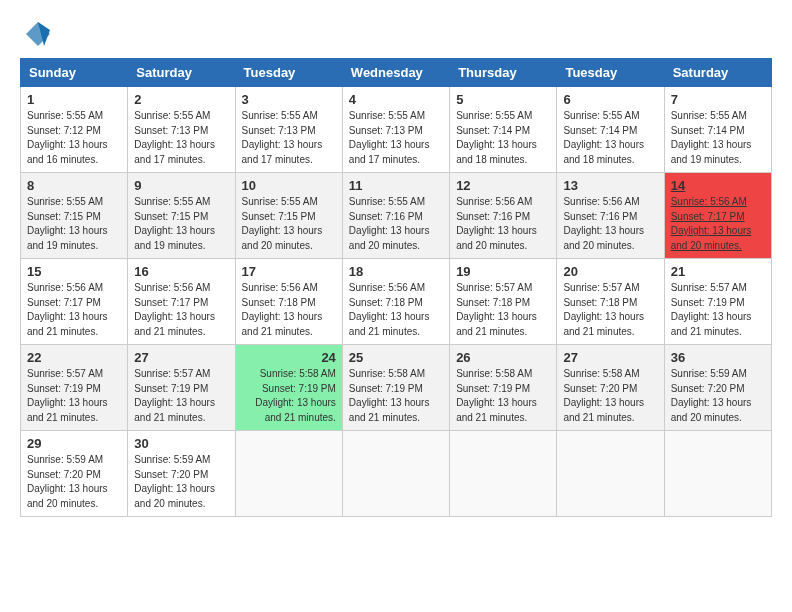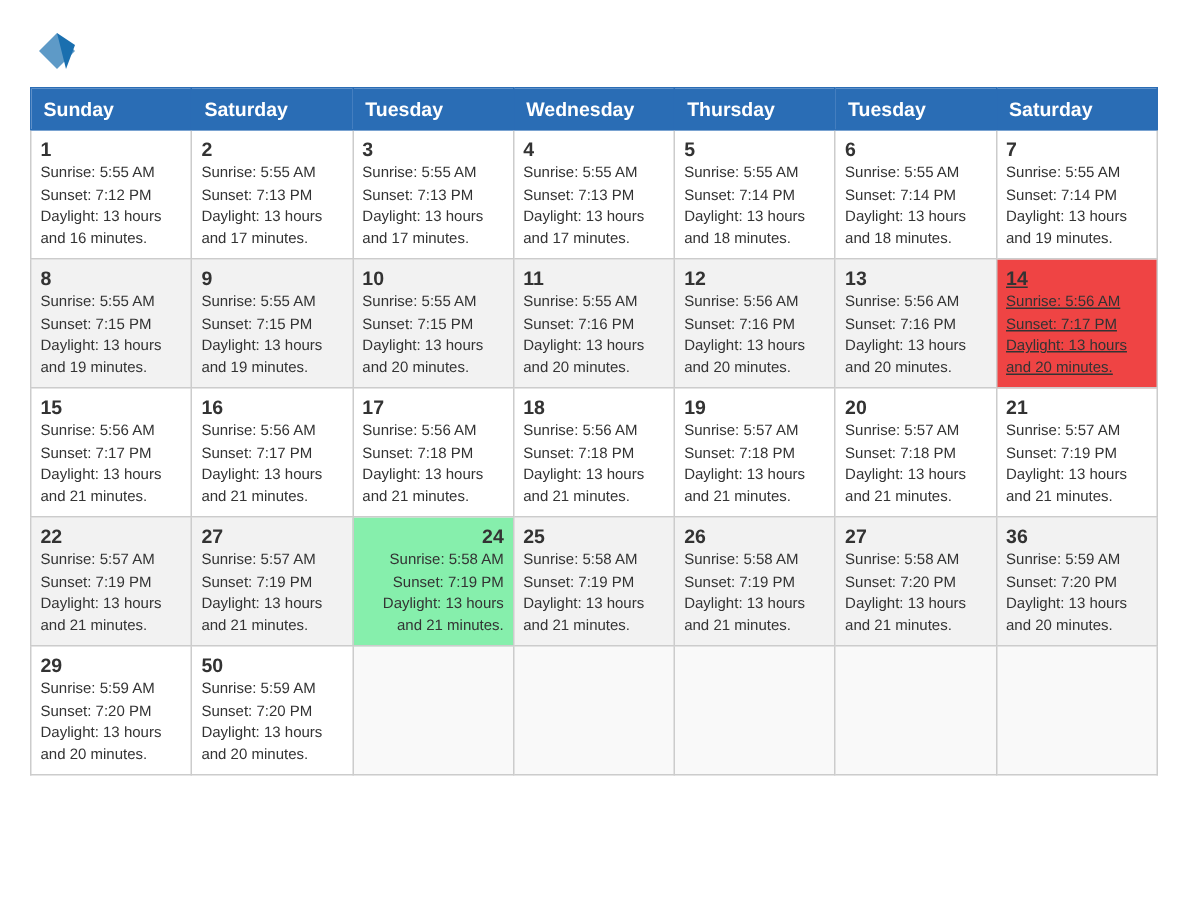--- a/index.html
+++ b/index.html
@@ -246,21 +246,21 @@
         <span class="day-num">36</span>
         <span class="day-info">Sunrise: 5:59 AM<br>Sunset: 7:20 PM<br>Daylight: 13 hours and 20 minutes.</span>
       </td>
       </tr>
       <tr>
         <td>
         <span class="day-num">29</span>
         <span class="day-info">Sunrise: 5:59 AM<br>Sunset: 7:20 PM<br>Daylight: 13 hours and 20 minutes.</span>
       </td>
         <td>
-        <span class="day-num">50</span>
+        <span class="day-num">30</span>
         <span class="day-info">Sunrise: 5:59 AM<br>Sunset: 7:20 PM<br>Daylight: 13 hours and 20 minutes.</span>
       </td>
         <td class="empty-cell"></td>
         <td class="empty-cell"></td>
         <td class="empty-cell"></td>
         <td class="empty-cell"></td>
         <td class="empty-cell"></td>
       </tr>
     </tbody>
 </table>

